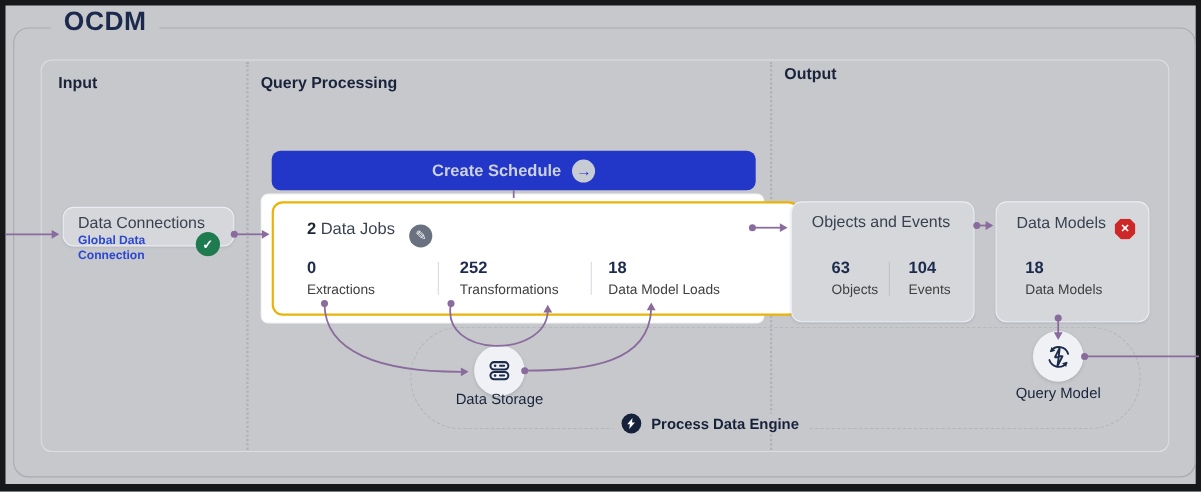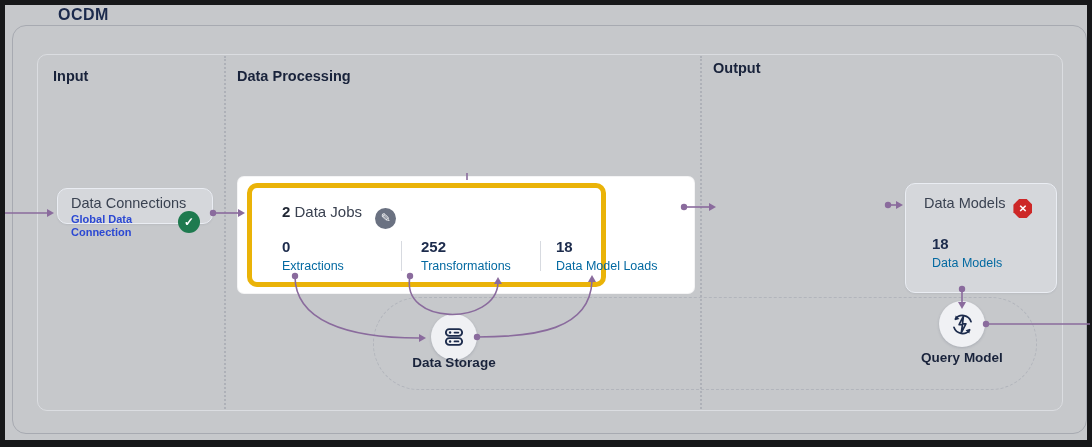--- a/index.html
+++ b/index.html
@@ -3,64 +3,64 @@
 <meta charset="utf-8">
 <style>
   * { margin:0; padding:0; box-sizing:border-box; }
   html,body { font-family:"Liberation Sans", sans-serif; }
   .frame { position:relative; width:1092px; height:447px; background:#17181a; overflow:hidden; }
   .stage { position:absolute; left:5px; top:5px; right:5px; bottom:7px; background:#c6c8cb; }
 
   .fieldset { position:absolute; left:12px; top:25px; width:1075px; height:409px;
               border:1.5px solid #a7aab1; border-radius:14px; }
   .legend { position:absolute; left:46px; top:6px; z-index:3; background:#c6c8cb; padding:0 12px;
-            font-size:16px; font-weight:bold; color:#1b2a4c; letter-spacing:.5px; }
+            font-size:24px; font-weight:bold; color:#1b2a4c; letter-spacing:.5px; }
   .panel { position:absolute; left:37px; top:54px; width:1026px; height:357px;
            border:1.5px solid #dbdde1; border-radius:10px; }
   .col-sep { position:absolute; top:56px; height:353px; width:0; border-left:2px dotted #aeb1b8; }
   .section-label { position:absolute; font-size:14.5px; font-weight:bold; color:#19233b; }
 
   .dashed-group { position:absolute; left:373px; top:297px; width:664px; height:93px;
                   border:1.5px dashed #b2b5bc; border-radius:46px; z-index:1; }
 
   .card { position:absolute; background:#d5d7db; border:1.5px solid #eaedf3; border-radius:10px;
           box-shadow:0 1px 2px rgba(40,50,80,.08); z-index:2; }
   .card-title { font-size:14.5px; color:#3a4251; }
 
   .hl-band { position:absolute; left:238px; top:177px; width:456px; height:116px; background:#ffffff;
              border-radius:6px; box-shadow:0 0 0 1px rgba(255,255,255,.8); z-index:2; }
-  .jobs-card { position:absolute; left:247px; top:183px; width:359px; height:104px; background:#ffffff;
-               border:5px solid #eab308; border-radius:10px; z-index:2; }
+  .jobs-card { position:absolute; left:247px; top:183px; width:480px; height:104px; background:#ffffff;
+               border:2px solid #eab308; border-radius:10px; z-index:2; }
 
   .btn { position:absolute; left:247px; top:137px; width:440px; height:36px; background:#2236c7;
          border:none; border-radius:8px; display:flex; align-items:center; justify-content:center;
          gap:10px; cursor:pointer; z-index:2; }
   .btn-label { color:#ccd1df; font-size:15px; font-weight:bold; }
   .btn-arrow { width:21px; height:21px; border-radius:50%; background:#c7cbd3; color:#2236c7;
                font-size:14px; font-weight:bold; display:flex; align-items:center; justify-content:center; }
 
   .stat-value { font-size:15px; font-weight:bold; color:#1c2b4c; line-height:1.1; }
-  .stat-label { font-size:12.5px; color:#0369a1; margin-top:3px; white-space:nowrap; }
+  .stat-label { font-size:12.5px; color:#404040; margin-top:3px; white-space:nowrap; }
   .stat-sep { position:absolute; width:1px; background:#d7dae0; }
   .stat-sep.on-gray { background:#bfc2c8; }
 
   .check-badge { width:22px; height:22px; border-radius:50%; background:#1e7a4f; color:#fff;
                  display:flex; align-items:center; justify-content:center; font-size:12px; font-weight:bold; }
   .err-badge { width:19px; height:19px; background:#cd2727; color:#fff; display:inline-flex;
                align-items:center; justify-content:center; font-size:10px; font-weight:bold;
                clip-path:polygon(30% 0,70% 0,100% 30%,100% 70%,70% 100%,30% 100%,0 70%,0 30%);
                margin-left:8px; vertical-align:-4px; }
   .edit-badge { width:21px; height:21px; border-radius:50%; background:#6a7181; color:#fff;
                 display:inline-flex; align-items:center; justify-content:center; font-size:12px;
                 margin-left:9px; vertical-align:-5px; cursor:pointer; }
 
   .node-badge { position:absolute; width:46px; height:46px; border-radius:50%; background:#f0f1f4;
                 box-shadow:0 1px 3px rgba(40,50,80,.18); display:flex; align-items:center;
                 justify-content:center; z-index:2; }
-  .node-label { position:absolute; font-size:13.5px; font-weight:bold; color:#19233b;
+  .node-label { position:absolute; font-size:13.5px; font-weight:normal; color:#19233b;
                 text-align:center; z-index:2; }
 
   .pde { position:absolute; left:557px; top:376px; display:flex; align-items:center; gap:9px;
          background:#c6c8cb; padding:0 8px; z-index:2; }
   .pde-icon { width:18px; height:18px; border-radius:50%; background:#16213a; display:flex;
               align-items:center; justify-content:center; }
   .pde-label { font-size:13.5px; font-weight:bold; color:#16213a; white-space:nowrap; }
 
   .link-blue { font-size:11px; font-weight:bold; color:#2b48d3; line-height:1.2; cursor:pointer; }
 
@@ -73,33 +73,39 @@
   <div class="stage"></div>
 
   <div class="fieldset"></div>
   <div class="legend">OCDM</div>
 
   <div class="panel"></div>
   <div class="col-sep" style="left:224px;"></div>
   <div class="col-sep" style="left:700px;"></div>
 
   <div class="section-label" style="left:53px; top:68px;">Input</div>
-  <div class="section-label" style="left:237px; top:68px;">Data Processing</div>
+  <div class="section-label" style="left:237px; top:68px;">Query Processing</div>
   <div class="section-label" style="left:713px; top:60px;">Output</div>
 
   <div class="dashed-group"></div>
 
   <div class="card" style="left:57px; top:188px; width:156px; height:36px;">
     <div class="card-title" style="position:absolute; left:13px; top:6px;">Data Connections</div>
     <div class="link-blue" style="position:absolute; left:13px; top:24px; width:92px;">Global Data Connection</div>
     <div class="check-badge" style="position:absolute; left:120px; top:22px;">
       <span>✓</span>
     </div>
   </div>
 
+  <button class="btn">
+    <span class="btn-label">Create Schedule</span>
+    <span class="btn-arrow">
+      <span>→</span>
+    </span>
+  </button>
 
   <div class="hl-band"></div>
   <div class="jobs-card">
     <div style="position:absolute; left:30px; top:15px; font-size:15px; color:#3a4150;">
       <span style="font-weight:bold; color:#1f2633;">2</span>
       <span>Data Jobs</span>
       <span class="edit-badge">
         <span>✎</span>
       </span>
     </div>
@@ -112,22 +118,34 @@
       <div class="stat-value">252</div>
       <div class="stat-label">Transformations</div>
     </div>
     <div class="stat-sep" style="left:288px; top:53px; height:30px;"></div>
     <div style="position:absolute; left:304px; top:51px;">
       <div class="stat-value">18</div>
       <div class="stat-label">Data Model Loads</div>
     </div>
   </div>
 
-
-  <div class="card" style="left:905px; top:183px; width:152px; height:110px;">
+  <div class="card" style="left:719px; top:183px; width:167px; height:110px;">
+    <div class="card-title" style="position:absolute; left:18px; top:10px;">Objects and Events</div>
+    <div style="position:absolute; left:36px; top:52px;">
+      <div class="stat-value">63</div>
+      <div class="stat-label">Objects</div>
+    </div>
+    <div class="stat-sep on-gray" style="left:88px; top:54px; height:31px;"></div>
+    <div style="position:absolute; left:106px; top:52px;">
+      <div class="stat-value">104</div>
+      <div class="stat-label">Events</div>
+    </div>
+  </div>
+
+  <div class="card" style="left:905px; top:183px; width:140px; height:110px;">
     <div class="card-title" style="position:absolute; left:18px; top:11px; white-space:nowrap;">
       <span>Data Models</span><span class="err-badge">
           <span>✕</span>
         </span>
     </div>
     <div style="position:absolute; left:26px; top:52px;">
       <div class="stat-value">18</div>
       <div class="stat-label">Data Models</div>
     </div>
   </div>
@@ -152,20 +170,28 @@
         <path d="M19.6 9.5 A8 8 0 0 0 5.6 7.2"></path>
         <path d="M4.4 14.5 A8 8 0 0 0 18.4 16.8"></path>
         <path d="M12.8 4.5 L9 12.2 h3 L10.9 19.5 L15 11.4 h-3 Z" stroke-linejoin="round"></path>
       </g>
       <path d="M5.9 3.9 L5.3 8.2 L9.3 7.0 Z" fill="#1c2b4c"></path>
       <path d="M18.1 20.1 L18.7 15.8 L14.7 17.0 Z" fill="#1c2b4c"></path>
     </svg>
   </div>
   <div class="node-label" style="left:902px; top:350px; width:120px;">Query Model</div>
 
+  <div class="pde">
+    <span class="pde-icon">
+      <svg width="10" height="10" viewBox="0 0 10 10">
+        <path d="M6 0 L1.2 5.6 h2.4 L3 10 L8.2 4.2 h-2.6 Z" fill="#ffffff"></path>
+      </svg>
+    </span>
+    <span class="pde-label">Process Data Engine</span>
+  </div>
 
   <svg class="connectors" width="1092" height="447" viewBox="0 0 1092 447">
     <g stroke="#8a6b9d" stroke-width="1.6" fill="none">
       <line x1="5" y1="213" x2="49" y2="213"></line>
       <line x1="213" y1="213" x2="239" y2="213"></line>
       <line x1="684" y1="207" x2="710" y2="207"></line>
       <line x1="888" y1="205" x2="897" y2="205"></line>
       <line x1="962" y1="289" x2="962" y2="303"></line>
       <line x1="986" y1="324" x2="1090" y2="324"></line>
       <line x1="467" y1="173" x2="467" y2="180"></line>

